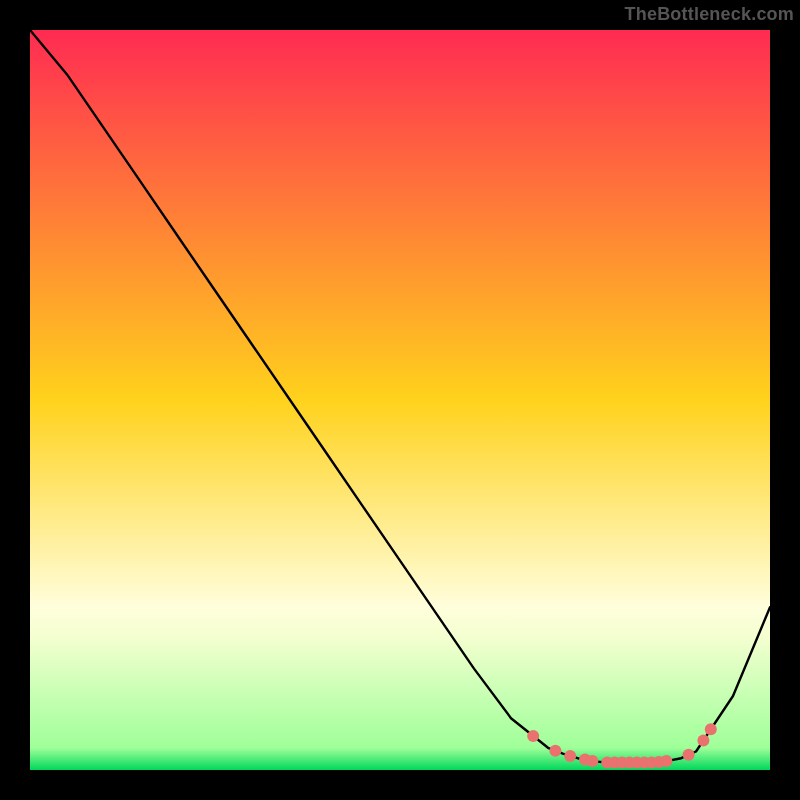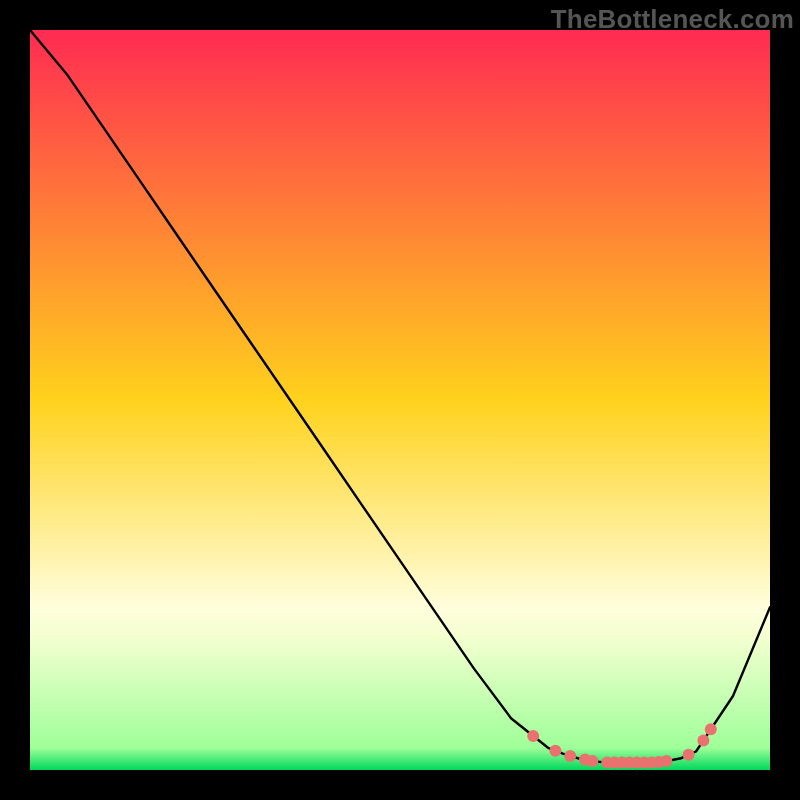--- a/index.html
+++ b/index.html
@@ -15,21 +15,21 @@
     position: relative;
     width: 800px;
     height: 800px;
     background: #000;
   }
   .watermark {
     position: absolute;
     top: 4px;
     right: 6px;
     color: #555;
-    font-size: 26px;
+    font-size: 18px;
     font-weight: 600;
     letter-spacing: 0.2px;
     z-index: 20;
   }
   svg.plot {
     position: absolute;
     left: 0;
     top: 0;
     width: 800px;
     height: 800px;

